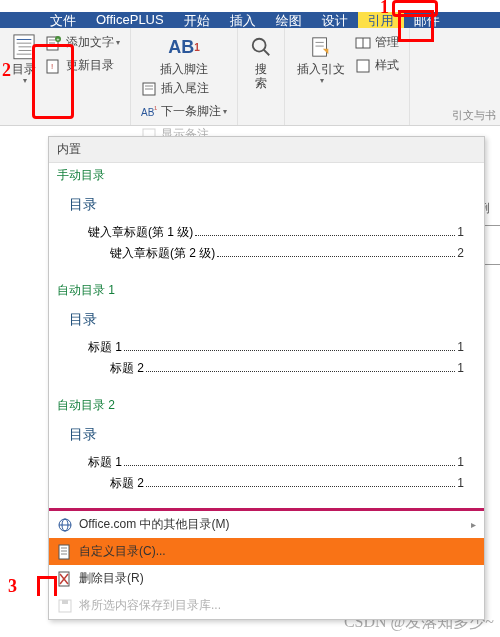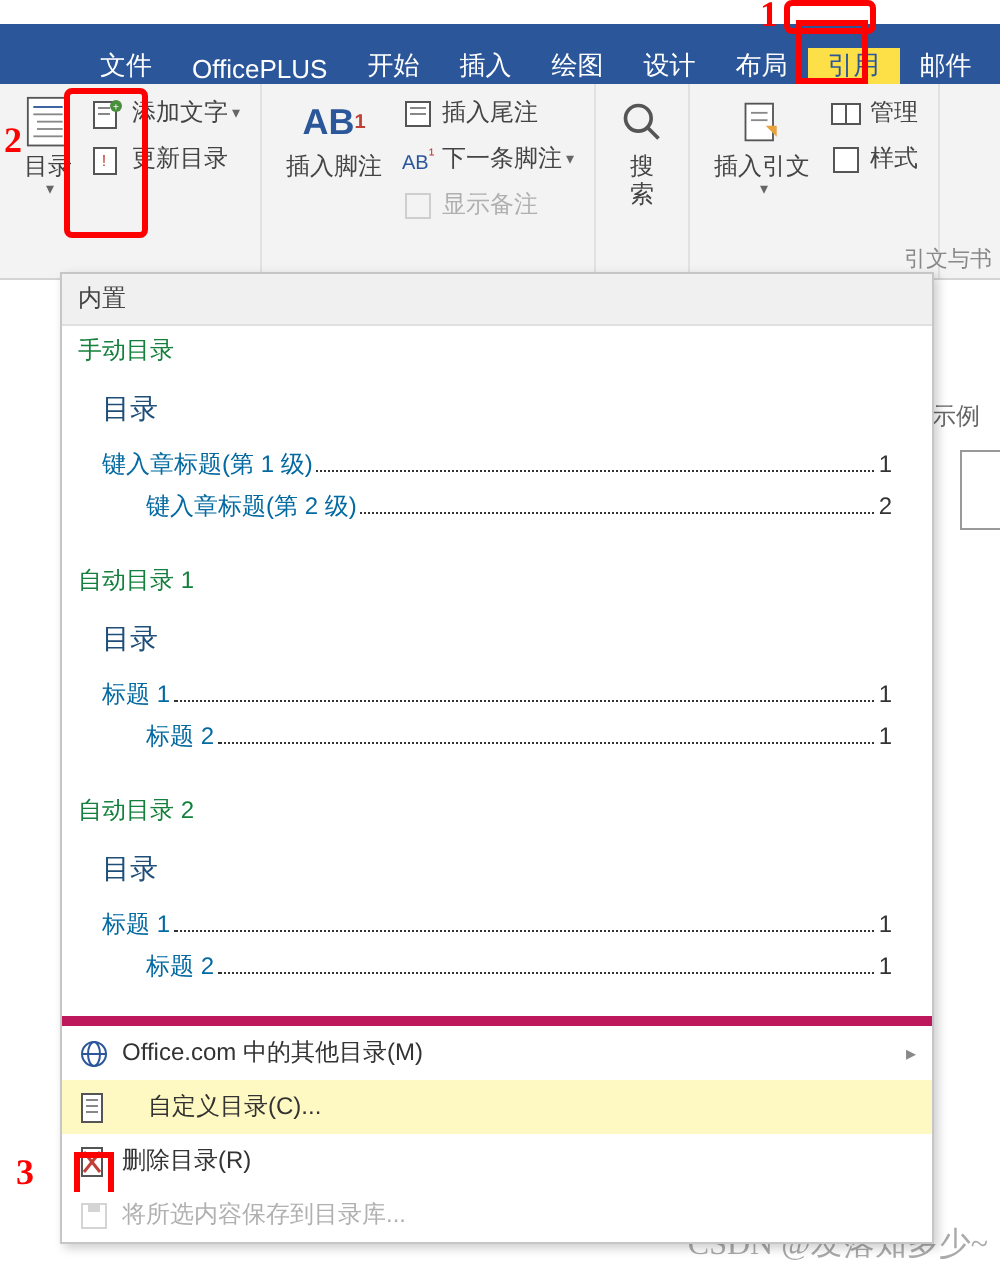--- a/index.html
+++ b/index.html
@@ -1,47 +1,47 @@
 <!DOCTYPE html>
 <html><head>
   <meta charset="utf-8">
   <style>
     * { margin: 0; padding: 0; box-sizing: border-box; font-family: "Microsoft YaHei", sans-serif; }
     body { width: 500px; height: 637px; background: #fff; overflow: hidden; position: relative; font-size: 12px; }
-    .ribbon-tabs { background: #2b579a; height: 30px; display: flex; align-items: flex-end; color: #fff; padding-left: 40px; margin-top: 12px; }
+    .ribbon-tabs { background: #2b579a; height: 16px; display: flex; align-items: flex-start; color: #fff; padding-left: 40px; margin-top: 12px; }
     .tab { display: flex; align-items: center; padding: 0 10px; cursor: pointer; font-size: 13px; position: relative; }
     .tab.active { background: #fde047; color: #2b579a; }
     .marker1 { position: absolute; left: 392px; top: 0; border: 3px solid #ff0000; border-radius: 4px; width: 46px; height: 17px; pointer-events: none; z-index: 10; }
     .marker1b { position: absolute; top: 10px; left: 398px; border: 3px solid #ff0000; width: 36px; height: 32px; z-index: 10; pointer-events: none; }
     .label1 { position: absolute; left: 380px; top: -3px; color: #ff0000; font-weight: bold; font-size: 18px; font-family: cursive; z-index: 11; }
     .ribbon-body { background: #f3f3f3; height: 98px; display: flex; border-bottom: 1px solid #d4d4d4; position: relative; }
     .group { border-right: 1px solid #e1e1e1; padding: 4px 6px; display: flex; flex-direction: column; height: 100%; }
     .big-btn { display: flex; flex-direction: column; align-items: center; padding: 2px 6px; cursor: pointer; position: relative; }
     .big-btn-icon { width: 22px; height: 26px; display: flex; align-items: center; justify-content: center; }
     .big-btn-label { font-size: 12px; margin-top: 2px; color: #444; text-align: center; line-height: 14px; }
     .small-item { display: flex; align-items: center; padding: 2px 4px; cursor: pointer; font-size: 12px; color: #444; margin-bottom: 2px; }
     .small-item svg, .small-item .mini-icon { width: 16px; height: 16px; margin-right: 4px; flex-shrink: 0; }
     .dropdown-arrow { font-size: 8px; margin-left: 2px; color: #666; }
     .marker2 { position: absolute; border: 3px solid #ff0000; border-radius: 4px; top: 44px; left: 32px; width: 42px; height: 75px; z-index: 10; pointer-events: none; }
     .label2 { position: absolute; top: 60px; left: 2px; color: #ff0000; font-weight: bold; font-size: 18px; font-family: cursive; z-index: 11; }
-    .dropdown { position: absolute; left: 30px; top: 136px; width: 437px; background: #fff; border: 1px solid #c6c6c6; box-shadow: 2px 2px 5px rgba(0,0,0,0.2); z-index: 5; }
+    .dropdown { position: absolute; left: 48px; top: 136px; width: 437px; background: #fff; border: 1px solid #c6c6c6; box-shadow: 2px 2px 5px rgba(0,0,0,0.2); z-index: 5; }
     .dd-header { background: #f0f0f0; padding: 4px 8px; font-size: 12px; color: #444; border-bottom: 1px solid #e0e0e0; }
     .preview-area { padding: 0; }
     .preview-block { padding: 4px 8px 10px 8px; cursor: pointer; }
     .preview-title { font-size: 12px; color: #15803d; margin-bottom: 8px; }
     .preview-content { padding: 4px 12px 2px 12px; font-size: 12px; color: #333; }
     .preview-content .toc-hd { color: #1f4e79; font-size: 14px; margin-bottom: 10px; }
     .toc-line { display: flex; margin-bottom: 4px; align-items: baseline; }
-    .toc-line .txt { color: #0369a1; white-space: nowrap; }
+    .toc-line .txt { color: #000000; white-space: nowrap; margin-left: 19px; }
     .toc-line .dots { flex: 1; border-bottom: 1px dotted #333; margin: 0 2px 3px 2px; }
     .toc-line .pg { color: #333; }
     .toc-line.lv2 { padding-left: 22px; }
-    .dd-footer { border-top: 5px solid #be185d; }
+    .dd-footer { border-top: 3px solid #be185d; }
     .dd-item { display: flex; align-items: center; padding: 5px 8px; font-size: 12px; color: #333; cursor: pointer; }
-    .dd-item.highlighted { background: #fef9c3; gap: 13px; }
+    .dd-item.highlighted { background: #f97316; }
     .dd-item svg { width: 16px; height: 16px; margin-right: 6px; flex-shrink: 0; }
     .dd-item .arrow { margin-left: auto; font-size: 10px; color: #888; }
     .marker3 { position: absolute; border: 3px solid #ff0000; border-bottom: none; left: 37px; top: 576px; width: 20px; height: 20px; z-index: 10; pointer-events: none; }
     .label3 { position: absolute; top: 576px; left: 8px; color: #ff0000; font-weight: bold; font-size: 18px; font-family: cursive; z-index: 11; }
     .side-content { position: absolute; right: 0; top: 190px; font-size: 12px; color: #666; padding: 10px; }
     .example-area { position: absolute; right: 0; top: 225px; border: 1px solid #999; border-right: none; width: 20px; height: 40px; }
     .watermark { position: absolute; bottom: 4px; right: 6px; font-size: 16px; color: #aaa; font-family: Liberation Serif, serif; }
     .vertical-stack { display: flex; flex-direction: column; justify-content: flex-start; }
     .disabled { color: #b0b0b0; }
     .disabled svg { opacity: 0.5; }
@@ -53,21 +53,20 @@
 <div class="marker1"></div>
 <div class="marker1b"></div>
 
 <div class="ribbon-tabs">
   <div class="tab">文件</div>
   <div class="tab">OfficePLUS</div>
   <div class="tab">开始</div>
   <div class="tab">插入</div>
   <div class="tab">绘图</div>
   <div class="tab">设计</div>
-  <div class="tab">布局</div>
   <div class="tab active">引用</div>
   <div class="tab">邮件</div>
 </div>
 
 <div class="label2">2</div>
 <div class="marker2"></div>
 
 <div class="ribbon-body">
   <div class="group" style="flex-direction:row;">
     <div class="big-btn">
@@ -99,21 +98,21 @@
       <div class="small-item">
         <svg class="mini-icon" viewBox="0 0 16 16">
             <rect x="1" y="2" width="11" height="13" fill="#fff" stroke="#555"></rect>
             <text x="6" y="11" font-size="8" fill="#c04038" text-anchor="middle">!</text>
           </svg>
         <span>更新目录</span>
       </div>
     </div>
   </div>
 
-  <div class="group" style="flex-direction:row;">
+  <div class="group" style="flex-direction:column;">
     <div class="big-btn">
       <div class="big-btn-icon" style="font-size:18px;color:#2b579a;font-weight:bold;">AB<sup style="color:#c04038;font-size:10px;">1</sup></div>
       <div class="big-btn-label">插入脚注</div>
     </div>
     <div class="vertical-stack">
       <div class="small-item">
         <svg class="mini-icon" viewBox="0 0 16 16">
             <rect x="2" y="2" width="12" height="12" fill="#fff" stroke="#555"></rect>
             <line x1="4" y1="5" x2="12" y2="5" stroke="#888"></line>
             <line x1="4" y1="8" x2="12" y2="8" stroke="#888"></line>

